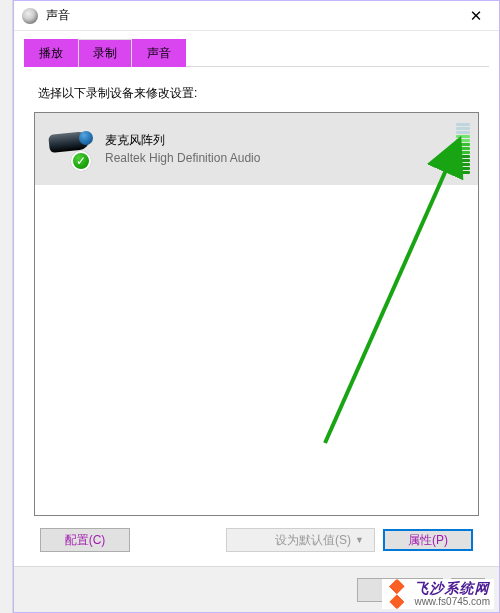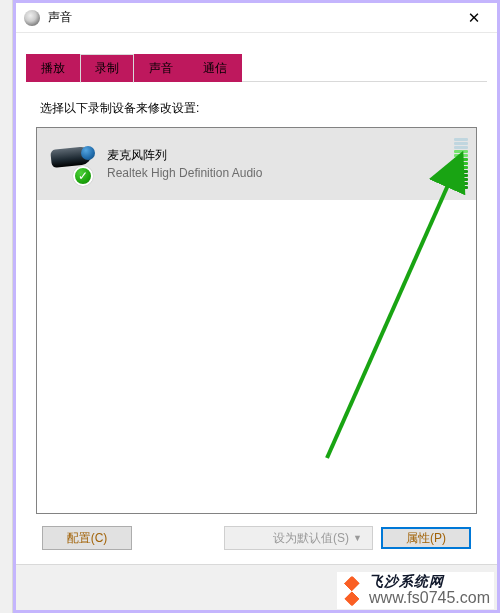--- a/index.html
+++ b/index.html
@@ -19,21 +19,21 @@
     background: #f0f0f0;
     border-right: 1px solid #d9d9d9;
   }
   .window {
     position: absolute;
     left: 13px;
     top: 0;
     right: 0;
     bottom: 0;
     background: #fff;
-    border: 3px solid #c4b5fd;
+    border: 1px solid #c4b5fd;
     display: flex;
     flex-direction: column;
   }
   .titlebar {
     height: 30px;
     display: flex;
     align-items: center;
     padding-left: 8px;
     background: #fff;
     border-bottom: 1px solid #e8e8e8;
@@ -61,26 +61,25 @@
     position: absolute;
     left: 10px; right: 10px;
     bottom: 0;
     height: 1px;
     background: #d9d9d9;
   }
   .tab {
     padding: 5px 14px;
     border: 1px solid transparent;
     border-bottom: none;
-    background: #be185d;
+    background: #d946ef;
     color: #000;
     position: relative;
     z-index: 1;
     cursor: pointer;
-    margin-top: 13px;
   }
   .tab.active {
     border-color: #d9d9d9;
     border-bottom: 1px solid #fff;
     margin-bottom: -1px;
     z-index: 2;
   }
 
   .content {
     flex: 1;
@@ -161,21 +160,21 @@
     align-items: center;
     padding: 12px 6px 6px 6px;
     gap: 8px;
   }
   .spacer { flex: 1; }
   .btn {
     min-width: 90px;
     height: 24px;
     border: 1px solid #adadad;
     background: #e1e1e1;
-    color: #a16207;
+    color: #a21caf;
     display: flex;
     align-items: center;
     justify-content: center;
     cursor: pointer;
     padding: 0 10px;
   }
   .btn.disabled {
     color: #9a9a9a;
     border-color: #cfcfcf;
     background: #efefef;
@@ -223,22 +222,22 @@
   }
   .wm-logo {
     width: 22px; height: 22px;
     transform: rotate(45deg);
     background:
       linear-gradient(to bottom,#fa5f24 50%, #fff 50%) left/50% 100% no-repeat,
       linear-gradient(to bottom,#fff 50%, #fa5f24 50%) right/50% 100% no-repeat;
     border-radius: 2px;
   }
   .wm-text { display: flex; flex-direction: column; line-height: 1.1; }
-  .wm-title { font-size: 14px; font-weight: 700; color: #0f172a; font-style: italic; letter-spacing: 1px;}
-  .wm-url { font-size: 16px; color: #666; }
+  .wm-title { font-size: 14px; font-weight: 700; color: #4c1d95; font-style: italic; letter-spacing: 1px;}
+  .wm-url { font-size: 10px; color: #666; }
 
   .arrow-svg {
     position: absolute;
     pointer-events: none;
   }
 </style>
 </head>
 <body>
 
 <div class="left-edge"></div>
@@ -251,21 +250,20 @@
     <div class="close">
       <span>✕</span>
     </div>
   </div>
 
   <div class="tabs-row">
     <div class="tabs-underline"></div>
     <div class="tab"><span>播放</span></div>
     <div class="tab active"><span>录制</span></div>
     <div class="tab"><span>声音</span></div>
-    <div class="tab"><span>通信</span></div>
   </div>
 
   <div class="content">
     <div class="instruction">选择以下录制设备来修改设置:</div>
 
     <div class="device-list">
       <div class="device-item">
         <div class="device-icon-wrap">
           <div class="mic-body"></div>
           <div class="mic-tip"></div>

